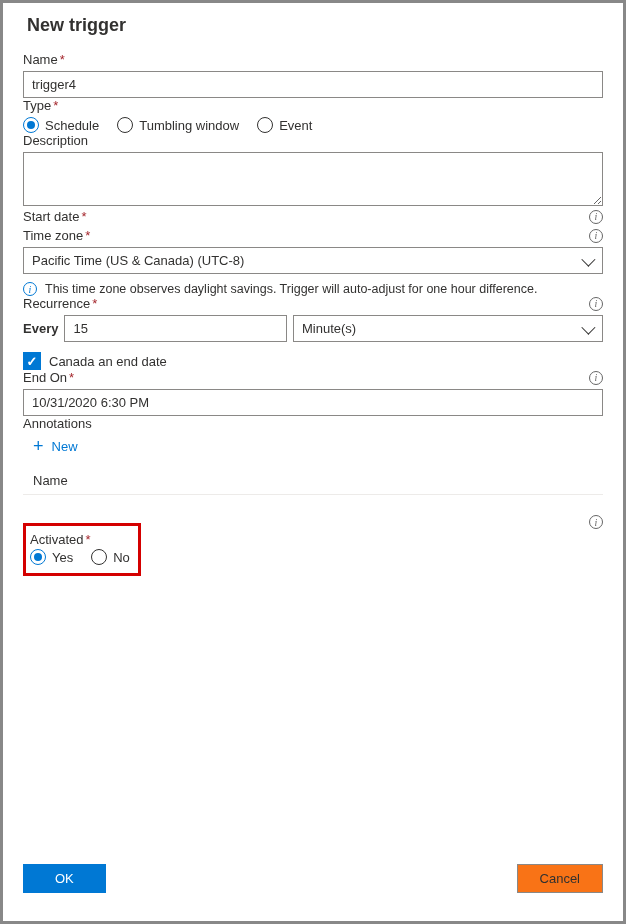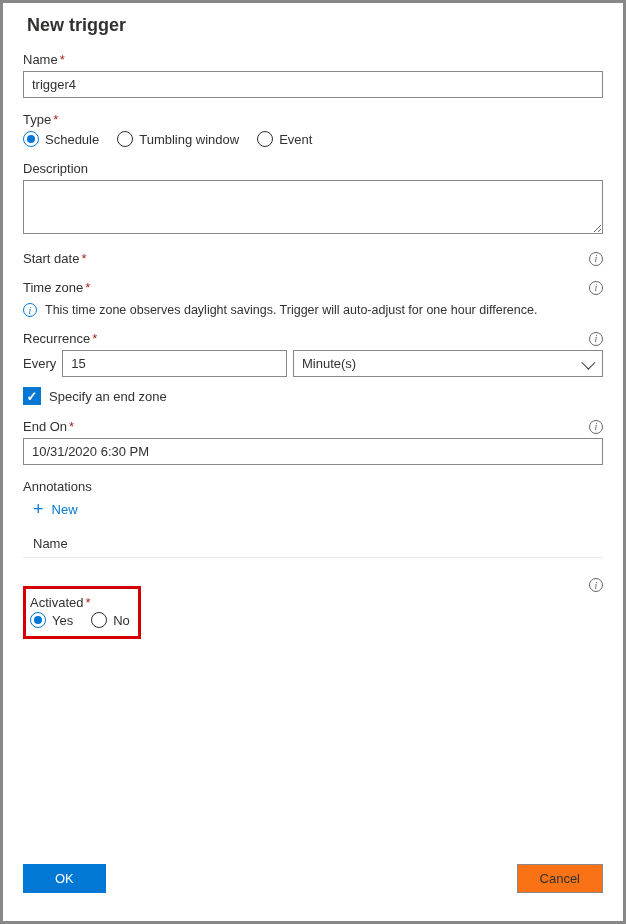--- a/index.html
+++ b/index.html
@@ -28,21 +28,21 @@
   .footer {
     display: flex;
     justify-content: space-between;
     padding: 10px 20px 28px 20px;
   }
   h2.title {
     font-size: 18px;
     font-weight: 700;
     margin: 0 0 16px 4px;
   }
-  .field { margin-bottom: 14px; }
+  .field { }
   .label-row {
     display: flex;
     justify-content: space-between;
     align-items: center;
     margin-bottom: 4px;
   }
   .label {
     font-size: 13px;
     color: #323130;
   }
@@ -107,21 +107,21 @@
     margin-right: 2px;
   }
   .note-row {
     display: flex; align-items: center; gap: 8px;
     font-size: 12.5px; color: #323130;
     margin-top: 8px;
   }
   .recur-row {
     display: flex; gap: 6px; align-items: center;
   }
-  .recur-row .prefix { font-size: 13px; }
+  .recur-row .prefix { font-size: 13px; font-weight: bold; }
   .recur-row .num-input { flex: 1; }
   .recur-row .unit { width: 310px; }
   .chk-row {
     display: flex; align-items: center; gap: 8px; margin-top: 10px;
   }
   .chk {
     width: 18px; height: 18px; background: #0078d4;
     display: inline-flex; align-items: center; justify-content: center;
     cursor: pointer;
     color: #fff; font-size: 13px; font-weight: bold;
@@ -203,20 +203,24 @@
         <span class="label"><span>Start date</span><span class="req">*</span></span>
         <span class="info-circle">i</span>
       </div>
     </div>
 
     <div class="field">
       <div class="label-row">
         <span class="label"><span>Time zone</span><span class="req">*</span></span>
         <span class="info-circle">i</span>
       </div>
+      <div class="select">
+        <span>Pacific Time (US &amp; Canada) (UTC-8)</span>
+        <span class="chev"></span>
+      </div>
       <div class="note-row">
         <span class="info-blue">i</span>
         <span>This time zone observes daylight savings. Trigger will auto-adjust for one hour difference.</span>
       </div>
     </div>
 
     <div class="field">
       <div class="label-row">
         <span class="label"><span>Recurrence</span><span class="req">*</span></span>
         <span class="info-circle">i</span>
@@ -224,21 +228,21 @@
       <div class="recur-row">
         <span class="prefix">Every</span>
         <input type="text" class="num-input" value="15" style="">
         <div class="select unit">
           <span>Minute(s)</span>
           <span class="chev"></span>
         </div>
       </div>
       <div class="chk-row">
         <span class="chk">✓</span>
-        <span>Specify an end zone</span>
+        <span>Canada an end date</span>
       </div>
     </div>
 
     <div class="field">
       <div class="label-row">
         <span class="label"><span>End On</span><span class="req">*</span></span>
         <span class="info-circle">i</span>
       </div>
       <input type="text" value="10/31/2020 6:30 PM" style="">
     </div>

